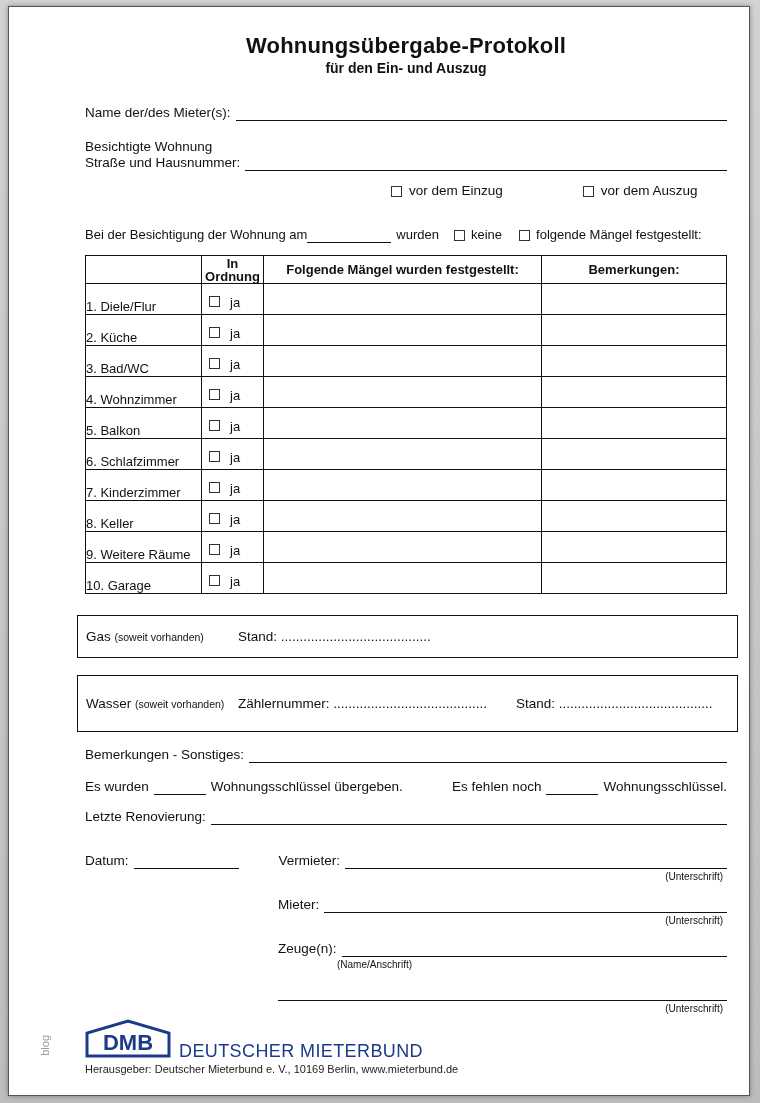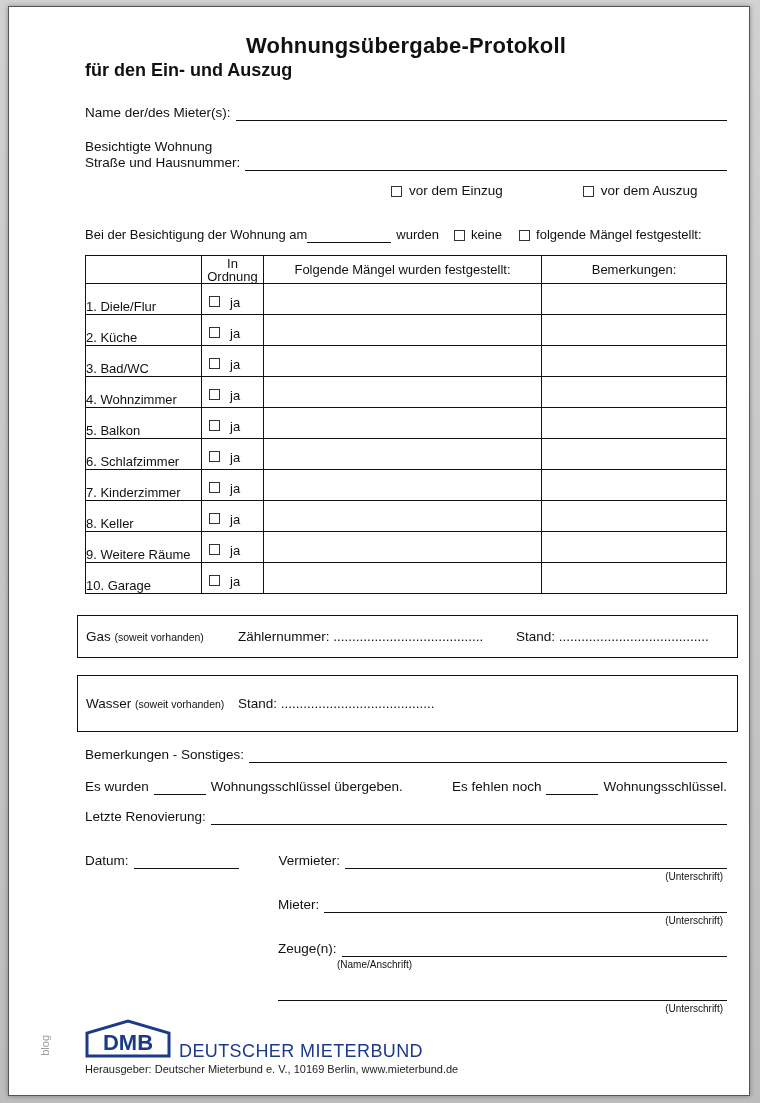--- a/index.html
+++ b/index.html
@@ -6,32 +6,32 @@
   body { margin:0; background:#9a9a9a; }
   .page { position:relative; width:760px; height:1103px; margin:0 auto;
           background:linear-gradient(180deg,#d2d2d2,#bdbdbd);
           font-family:"Liberation Sans", sans-serif; color:#111; overflow:hidden; }
   .sheet { position:absolute; left:8px; top:6px; width:742px; height:1090px;
            background:#fff; border:1px solid #555; box-shadow:0 0 5px rgba(0,0,0,.35); }
   .content { position:absolute; left:76px; top:0; width:642px; height:100%; }
   .abs { position:absolute; left:0; right:0; }
 
   .title { text-align:center; font-size:22px; font-weight:bold; letter-spacing:.2px; }
-  .subtitle { text-align:left; font-size:18px; font-weight:bold; }
+  .subtitle { text-align:center; font-size:14px; font-weight:bold; }
 
   .row { display:flex; align-items:flex-end; font-size:13.5px; line-height:16px; }
   .row .lbl { white-space:nowrap; }
   .fill { flex:1; border-bottom:1px solid #111; height:16px; margin-left:5px; }
   .blank { border-bottom:1px solid #111; height:16px; display:inline-block; flex:0 0 auto; }
   .cb { width:11px; height:11px; border:1px solid #333; background:#fff; flex:0 0 auto; margin-bottom:2px; }
 
   
   .mtable { border-collapse:collapse; width:100%; table-layout:fixed; font-size:13px; }
   .mtable th, .mtable td { border:1px solid #111; padding:0; }
-  .mtable thead th { height:28px; font-weight:normal; text-align:center; vertical-align:middle; }
+  .mtable thead th { height:28px; font-weight:bold; text-align:center; vertical-align:middle; }
   .th-ok { white-space:pre-line; line-height:13px; }
   .mtable tbody td { height:31px; vertical-align:bottom; }
   .cell-label { padding:0 2px 4px 4px; font-size:13px; white-space:nowrap; }
   .okcell { display:flex; align-items:flex-end; padding:0 0 5px 7px; gap:10px; }
   .okcell .ja { font-size:13px; line-height:12px; }
 
   
   .meter { position:absolute; left:-8px; width:661px; border:1px solid #111;
            display:flex; align-items:center; font-size:13.5px; background:#fff; }
   .m-name { width:160px; padding-left:8px; white-space:nowrap; }
@@ -219,34 +219,34 @@
             <td></td>
           </tr>
         </tbody>
       </table>
 
       <div class="meter" style="top:608px; height:43px">
         <span class="m-name">
           <span>Gas</span>
           <span class="m-note">(soweit vorhanden)</span>
         </span>
-        <span class="m-seg m-zn">
-          <span>Zählernummer:</span>
-          <span>........................................</span>
-        </span>
         <span class="m-seg">
           <span>Stand:</span>
           <span>........................................</span>
         </span>
       </div>
 
       <div class="meter" style="top:668px; height:57px">
         <span class="m-name">
           <span>Wasser</span>
           <span class="m-note">(soweit vorhanden)</span>
+        </span>
+        <span class="m-seg m-zn">
+          <span>Zählernummer:</span>
+          <span>.........................................</span>
         </span>
         <span class="m-seg">
           <span>Stand:</span>
           <span>.........................................</span>
         </span>
       </div>
 
       <div class="abs row" style="top:740px">
         <span class="lbl">Bemerkungen - Sonstiges:</span>
         <span class="fill"></span>

